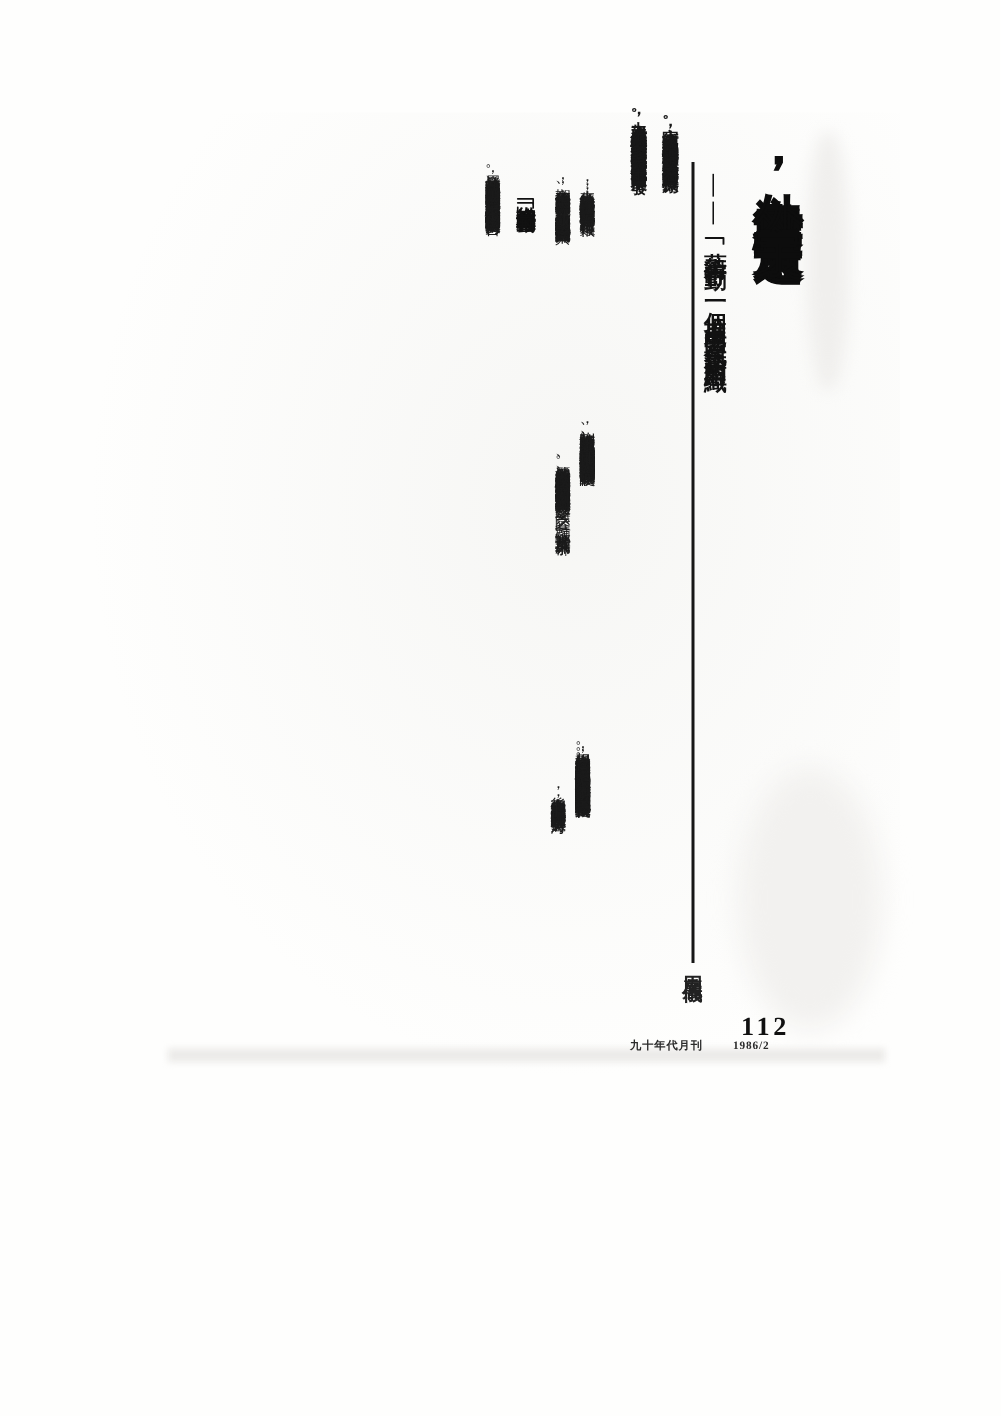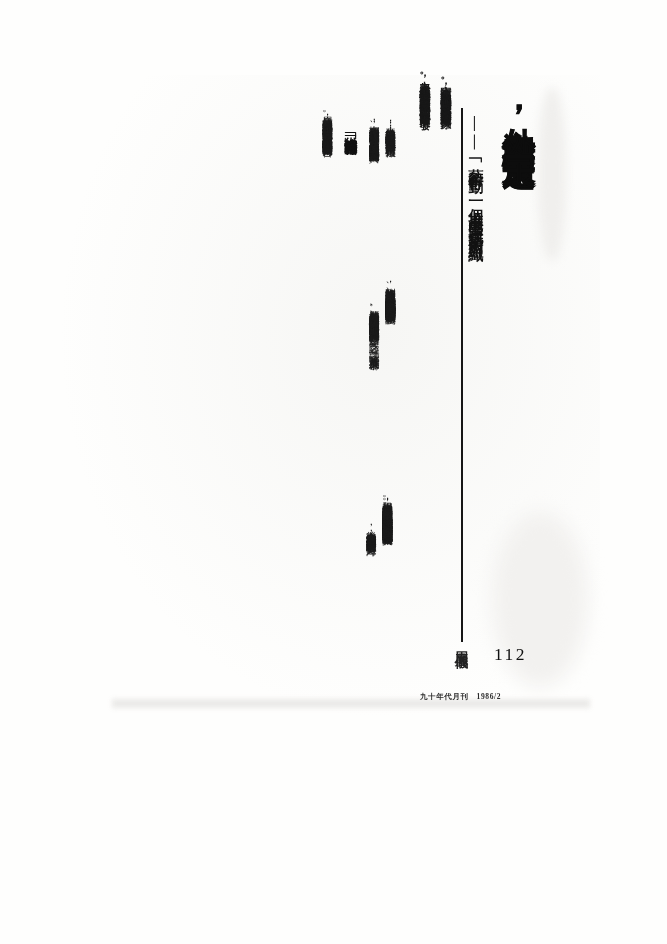--- a/index.html
+++ b/index.html
@@ -64,25 +64,25 @@
     white-space:nowrap;color:#111;
   }
 
   .author{
     position:absolute;left:452px;top:640px;height:56px;
     font-size:13.5px;font-weight:600;letter-spacing:2px;color:#222;
   }
   .footer-line{
     position:absolute;left:420px;top:692px;
     font-size:7.5px;font-weight:700;letter-spacing:0.6px;color:#2b2b2b;
-    display:flex;gap:8px;white-space:nowrap;
+    display:flex;gap:20px;white-space:nowrap;
   }
   .pageno{
-    position:absolute;left:494px;top:644px;
-    font-size:17.5px;font-weight:400;letter-spacing:2.5px;color:#101010;
+    position:absolute;left:494px;top:674px;
+    font-size:17.5px;font-weight:700;letter-spacing:2.5px;color:#101010;
   }
 </style>
 </head>
 <body>
 
 <div class="scan">
 
   <div class="tone"></div>
   <div class="smudge s1"></div>
   <div class="smudge s2"></div>

